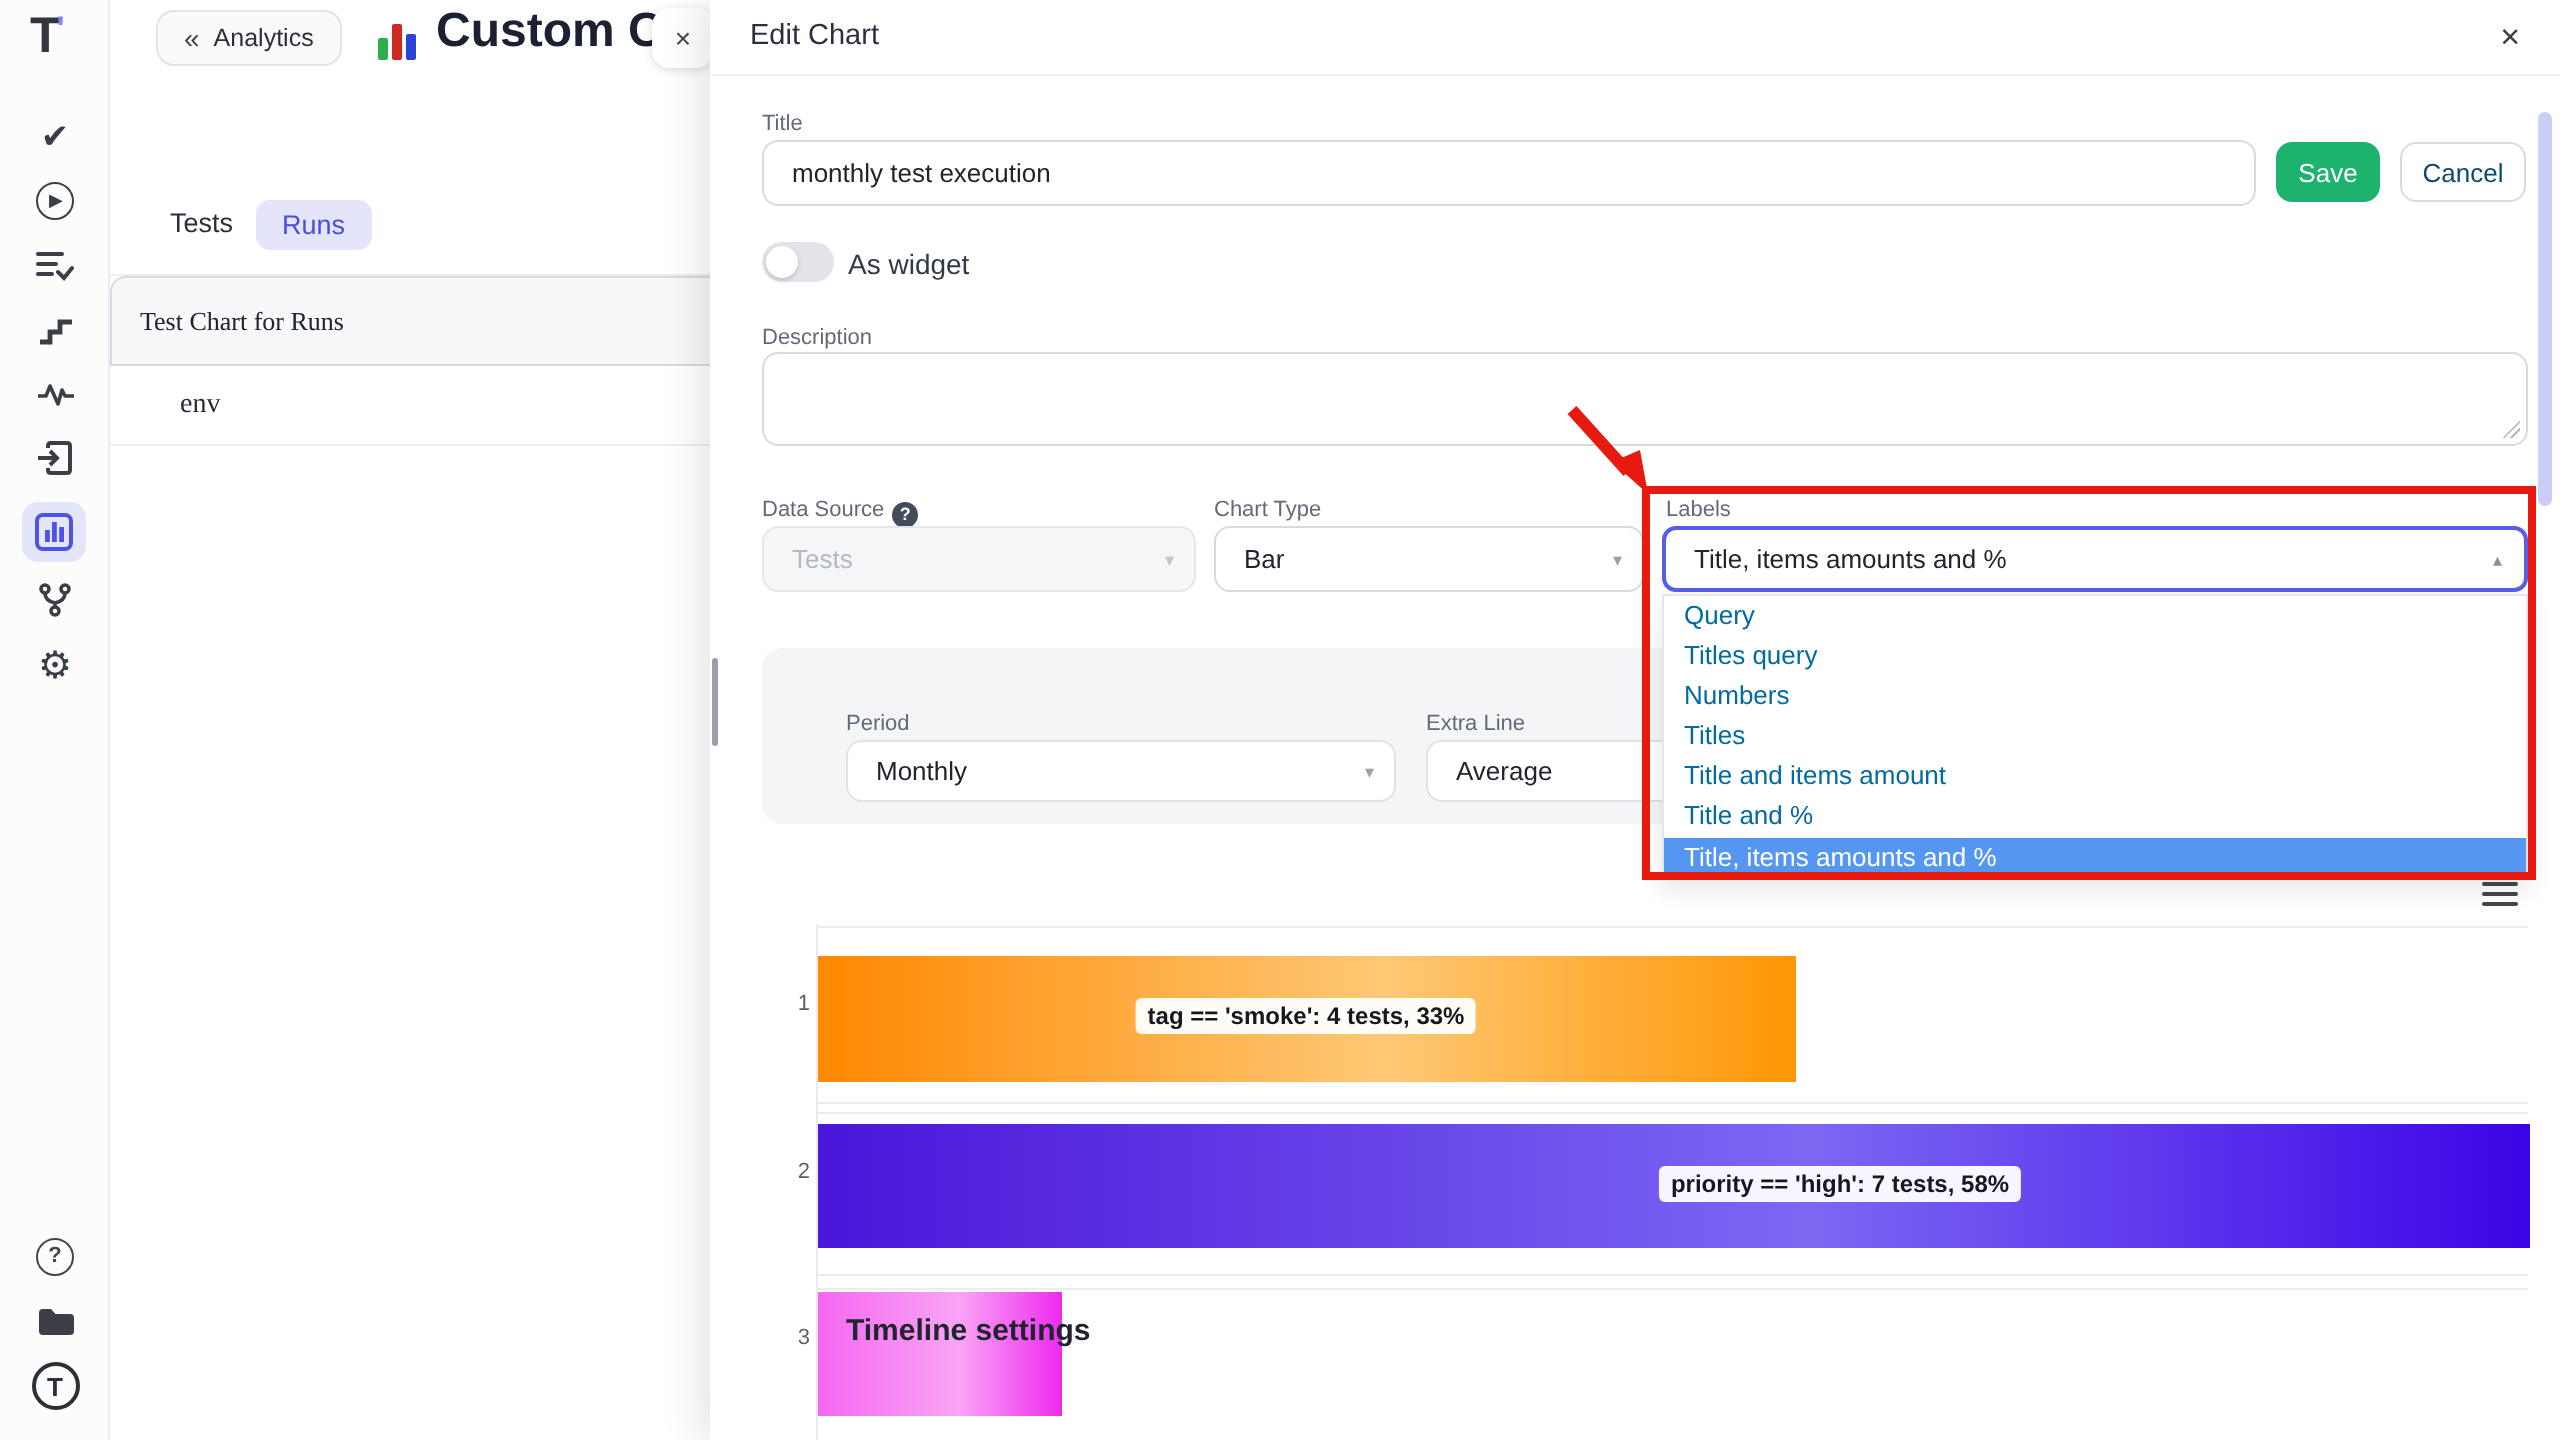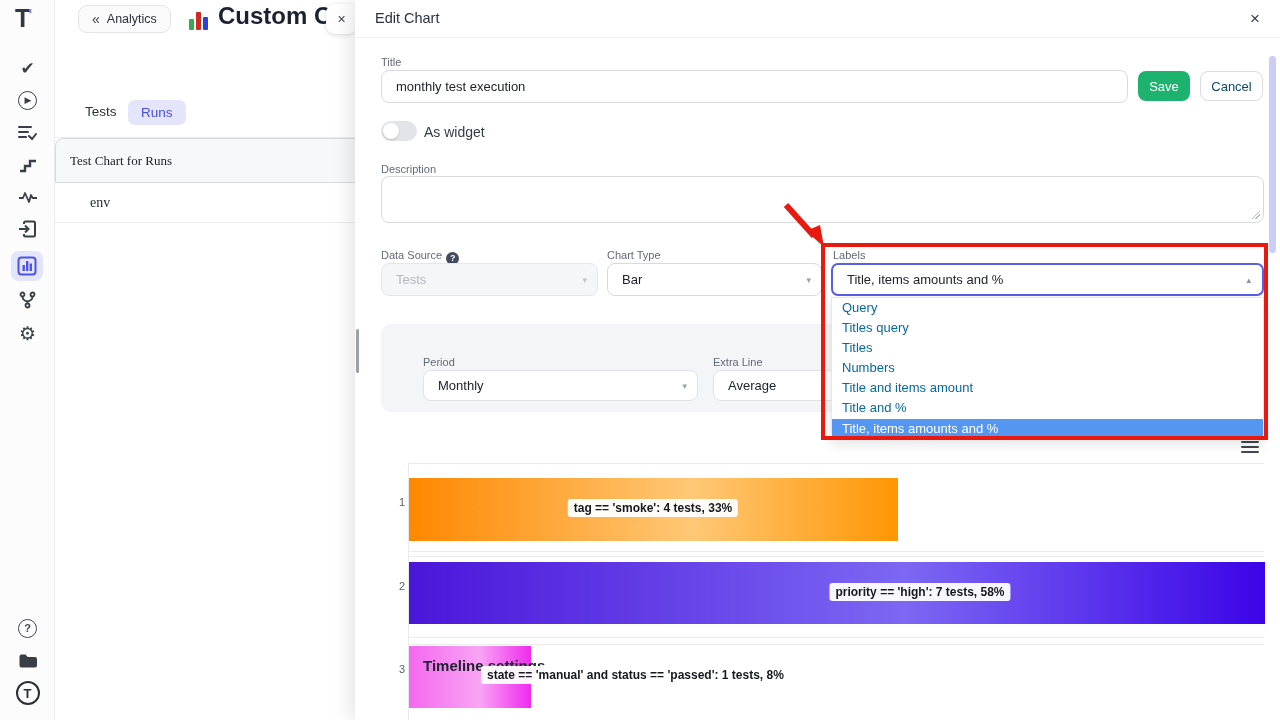--- a/index.html
+++ b/index.html
@@ -268,22 +268,22 @@
     </div>
 
     <div class="f-label" style="left:478px; top:249px; z-index:23">Labels</div>
     <div class="sel-labels">
       <span>Title, items amounts and %</span>
       <span class="arr">▴</span>
     </div>
     <div class="dropdown">
       <div class="opt">Query</div>
       <div class="opt">Titles query</div>
+      <div class="opt">Numbers</div>
       <div class="opt">Titles</div>
-      <div class="opt">Numbers</div>
       <div class="opt">Title and items amount</div>
       <div class="opt">Title and %</div>
       <div class="opt selected">Title, items amounts and %</div>
     </div>
     <div class="red-box"></div>
     <svg class="red-arrow" width="62" height="58" viewBox="0 0 62 58">
       <line x1="8" y1="6" x2="36" y2="37" stroke="#e8190f" stroke-width="6"></line>
       <polygon points="28,32 46,48 42,26" fill="#e8190f"></polygon>
     </svg>
 
@@ -320,15 +320,14 @@
     </div>
     <div class="bar-row r2">
       <div class="bar-fill" style="width: 100%; background: linear-gradient(90deg, rgb(74, 22, 218), rgb(125, 103, 243) 58%, rgb(59, 4, 231));"></div>
     </div>
     <div class="bar-row r3">
       <div class="bar-fill" style="width: 14.2857%; background: linear-gradient(90deg, rgb(244, 104, 239), rgb(249, 164, 244) 58%, rgb(238, 43, 238));"></div>
     </div>
 
     <div class="bar-label bl1">tag == 'smoke': 4 tests, 33%</div>
     <div class="bar-label bl2">priority == 'high': 7 tests, 58%</div>
-    <div class="bar-label bl3">state == 'manual' and status == 'passed': 1 tests, 8%</div>
   </div>
 </div>
 
 </body></html>

